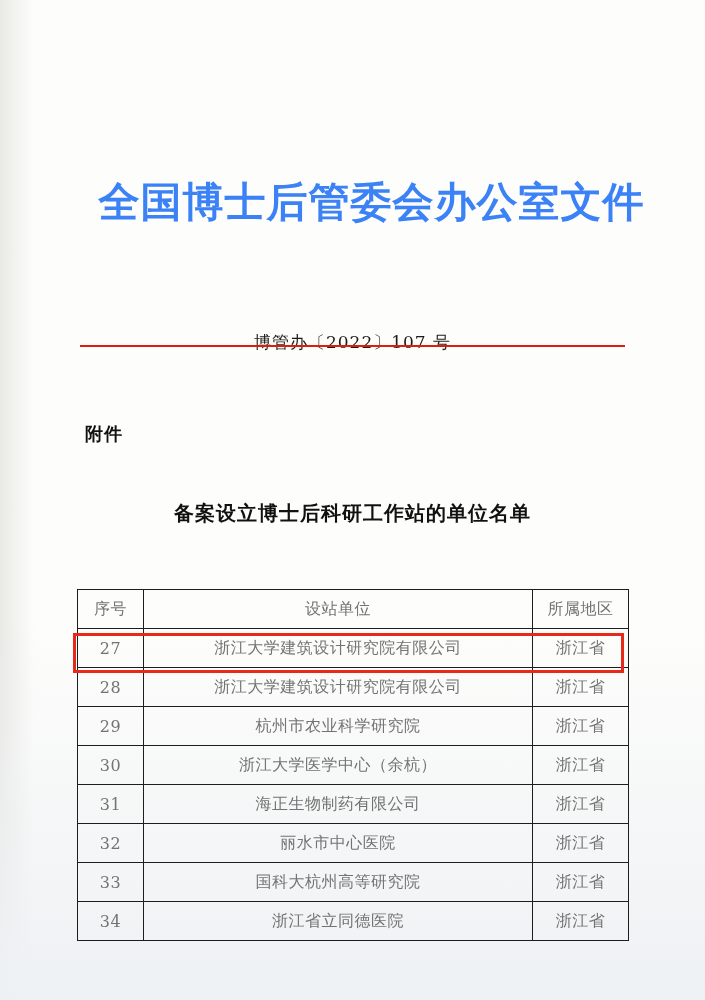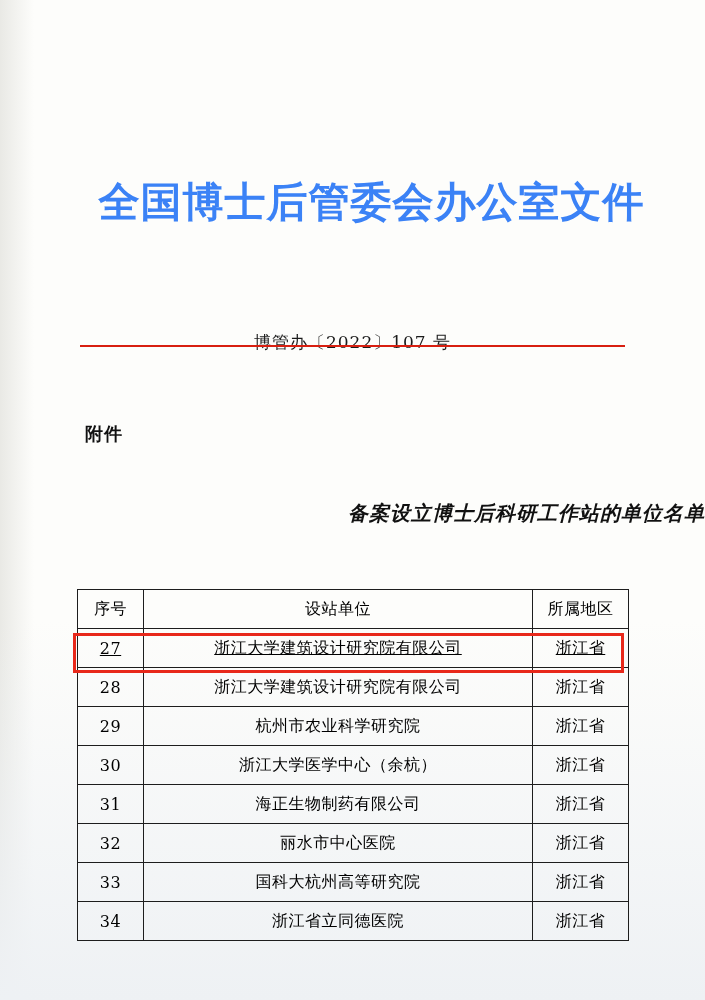--- a/index.html
+++ b/index.html
@@ -78,61 +78,59 @@
     color: #111;
     font-family: "DejaVu Sans", sans-serif;
     letter-spacing: 1px;
     padding-left: 12px;
   }
   .list-title {
     position: absolute;
     top: 500px;
     left: 0;
     width: 705px;
-    text-align: right;
+    text-align: center;
     font-size: 20px;
     font-weight: bold;
     color: #111;
     font-family: "DejaVu Sans", sans-serif;
     letter-spacing: 1px;
-    font-style: italic;
   }
   .table-wrap {
     position: absolute;
     top: 589px;
     left: 77px;
     width: 551px;
   }
   table.list {
     border-collapse: collapse;
     width: 551px;
     table-layout: fixed;
   }
   table.list th, table.list td {
     border: 1px solid #1d1d1d;
     height: 38px;
     text-align: center;
     vertical-align: middle;
     font-size: 16px;
-    color: #000000;
+    color: #737373;
     font-family: "DejaVu Serif", serif;
     letter-spacing: 0.5px;
     padding: 0;
   }
   table.list th {
     font-family: "DejaVu Sans", sans-serif;
     font-weight: normal;
     font-size: 16px;
   }
   col.c-no { width: 66px; }
   col.c-unit { width: 389px; }
   col.c-region { width: 96px; }
   tr.highlight td {
     position: relative;
-    text-decoration: underline;
   }
   .hl-box {
     position: absolute;
     left: -4px;
     top: 44px;
     width: 551px;
     height: 40px;
     border: 3px solid #e8281a;
     box-sizing: border-box;
     pointer-events: none;

